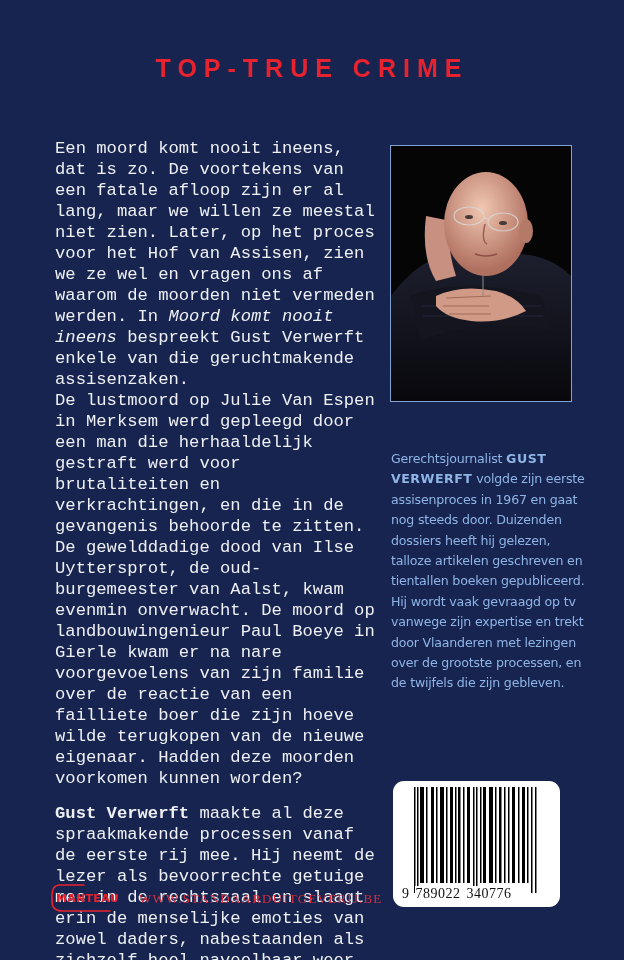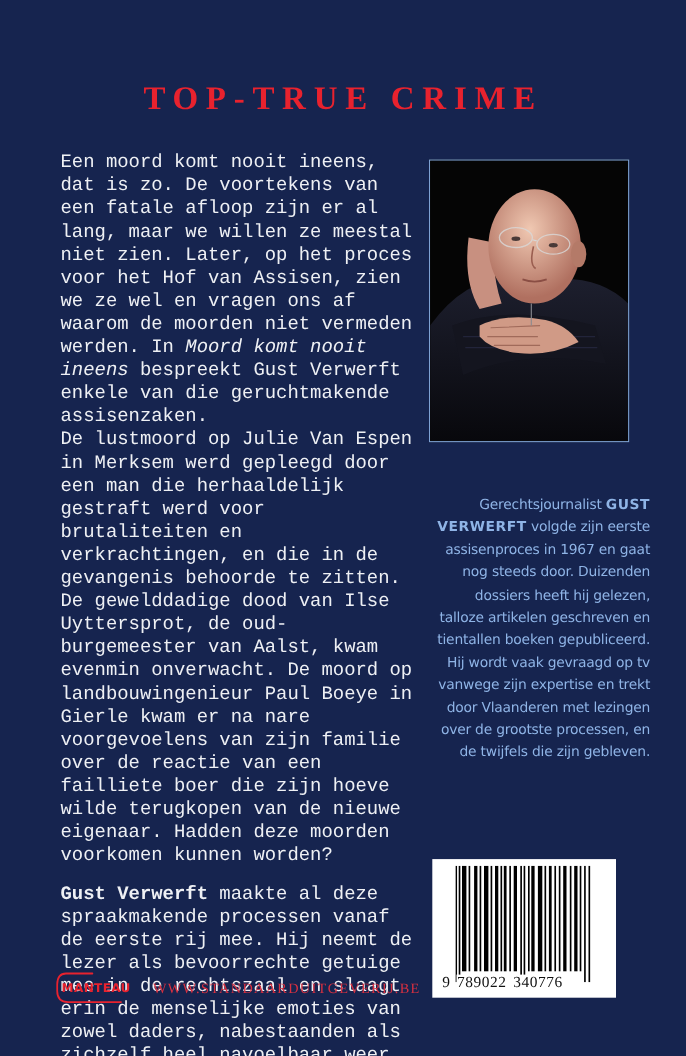--- a/index.html
+++ b/index.html
@@ -3,26 +3,26 @@
   <meta charset="utf-8">
   <style>
     html, body { margin: 0; padding: 0; }
     body {
       width: 624px; height: 960px; overflow: hidden;
       background: #16244f;
       position: relative;
       font-family: "DejaVu Serif", serif;
     }
     .series-title {
-      position: absolute; top: 73px; left: 0; width: 624px;
+      position: absolute; top: 54px; left: 0; width: 624px;
       text-align: center;
       color: #e8222e;
-      font-family: Liberation Serif, serif;
+      font-family: Liberation Sans, sans-serif;
       font-weight: bold;
-      font-size: 30px;
+      font-size: 25px;
       letter-spacing: 7px;
     }
     .blurb {
       position: absolute; left: 55px; top: 138px; width: 320px;
       color: #eef0f4;
       font-family: Liberation Mono, monospace;
       font-size: 17.2px;
       line-height: 21px;
     }
     .blurb p { margin: 0; }
@@ -39,28 +39,28 @@
     }
     .photo-frame svg { display: block; }
 
     .bio {
       position: absolute; left: 391px; top: 449px; width: 200px;
       color: #8fb4e6;
       font-family: "DejaVu Sans", sans-serif;
       font-size: 12.6px;
       line-height: 20.4px;
       letter-spacing: -0.2px;
-      text-align: right;
     }
     .bio strong { font-weight: bold; letter-spacing: 0.5px; }
 
     .barcode {
       position: absolute; left: 393px; top: 781px;
       width: 167px; height: 126px;
       background: #ffffff;
+      border-radius: 11px;
     }
     .barcode .bars {
       position: absolute; left: 21px; top: 6px; width: 124px; height: 106px;
     }
     .barcode .digits {
       position: absolute; left: 8px; bottom: 5px;
       font-family: "Liberation Serif", serif;
       font-size: 14px; color: #111;
       letter-spacing: 0.5px;
       background: transparent;

